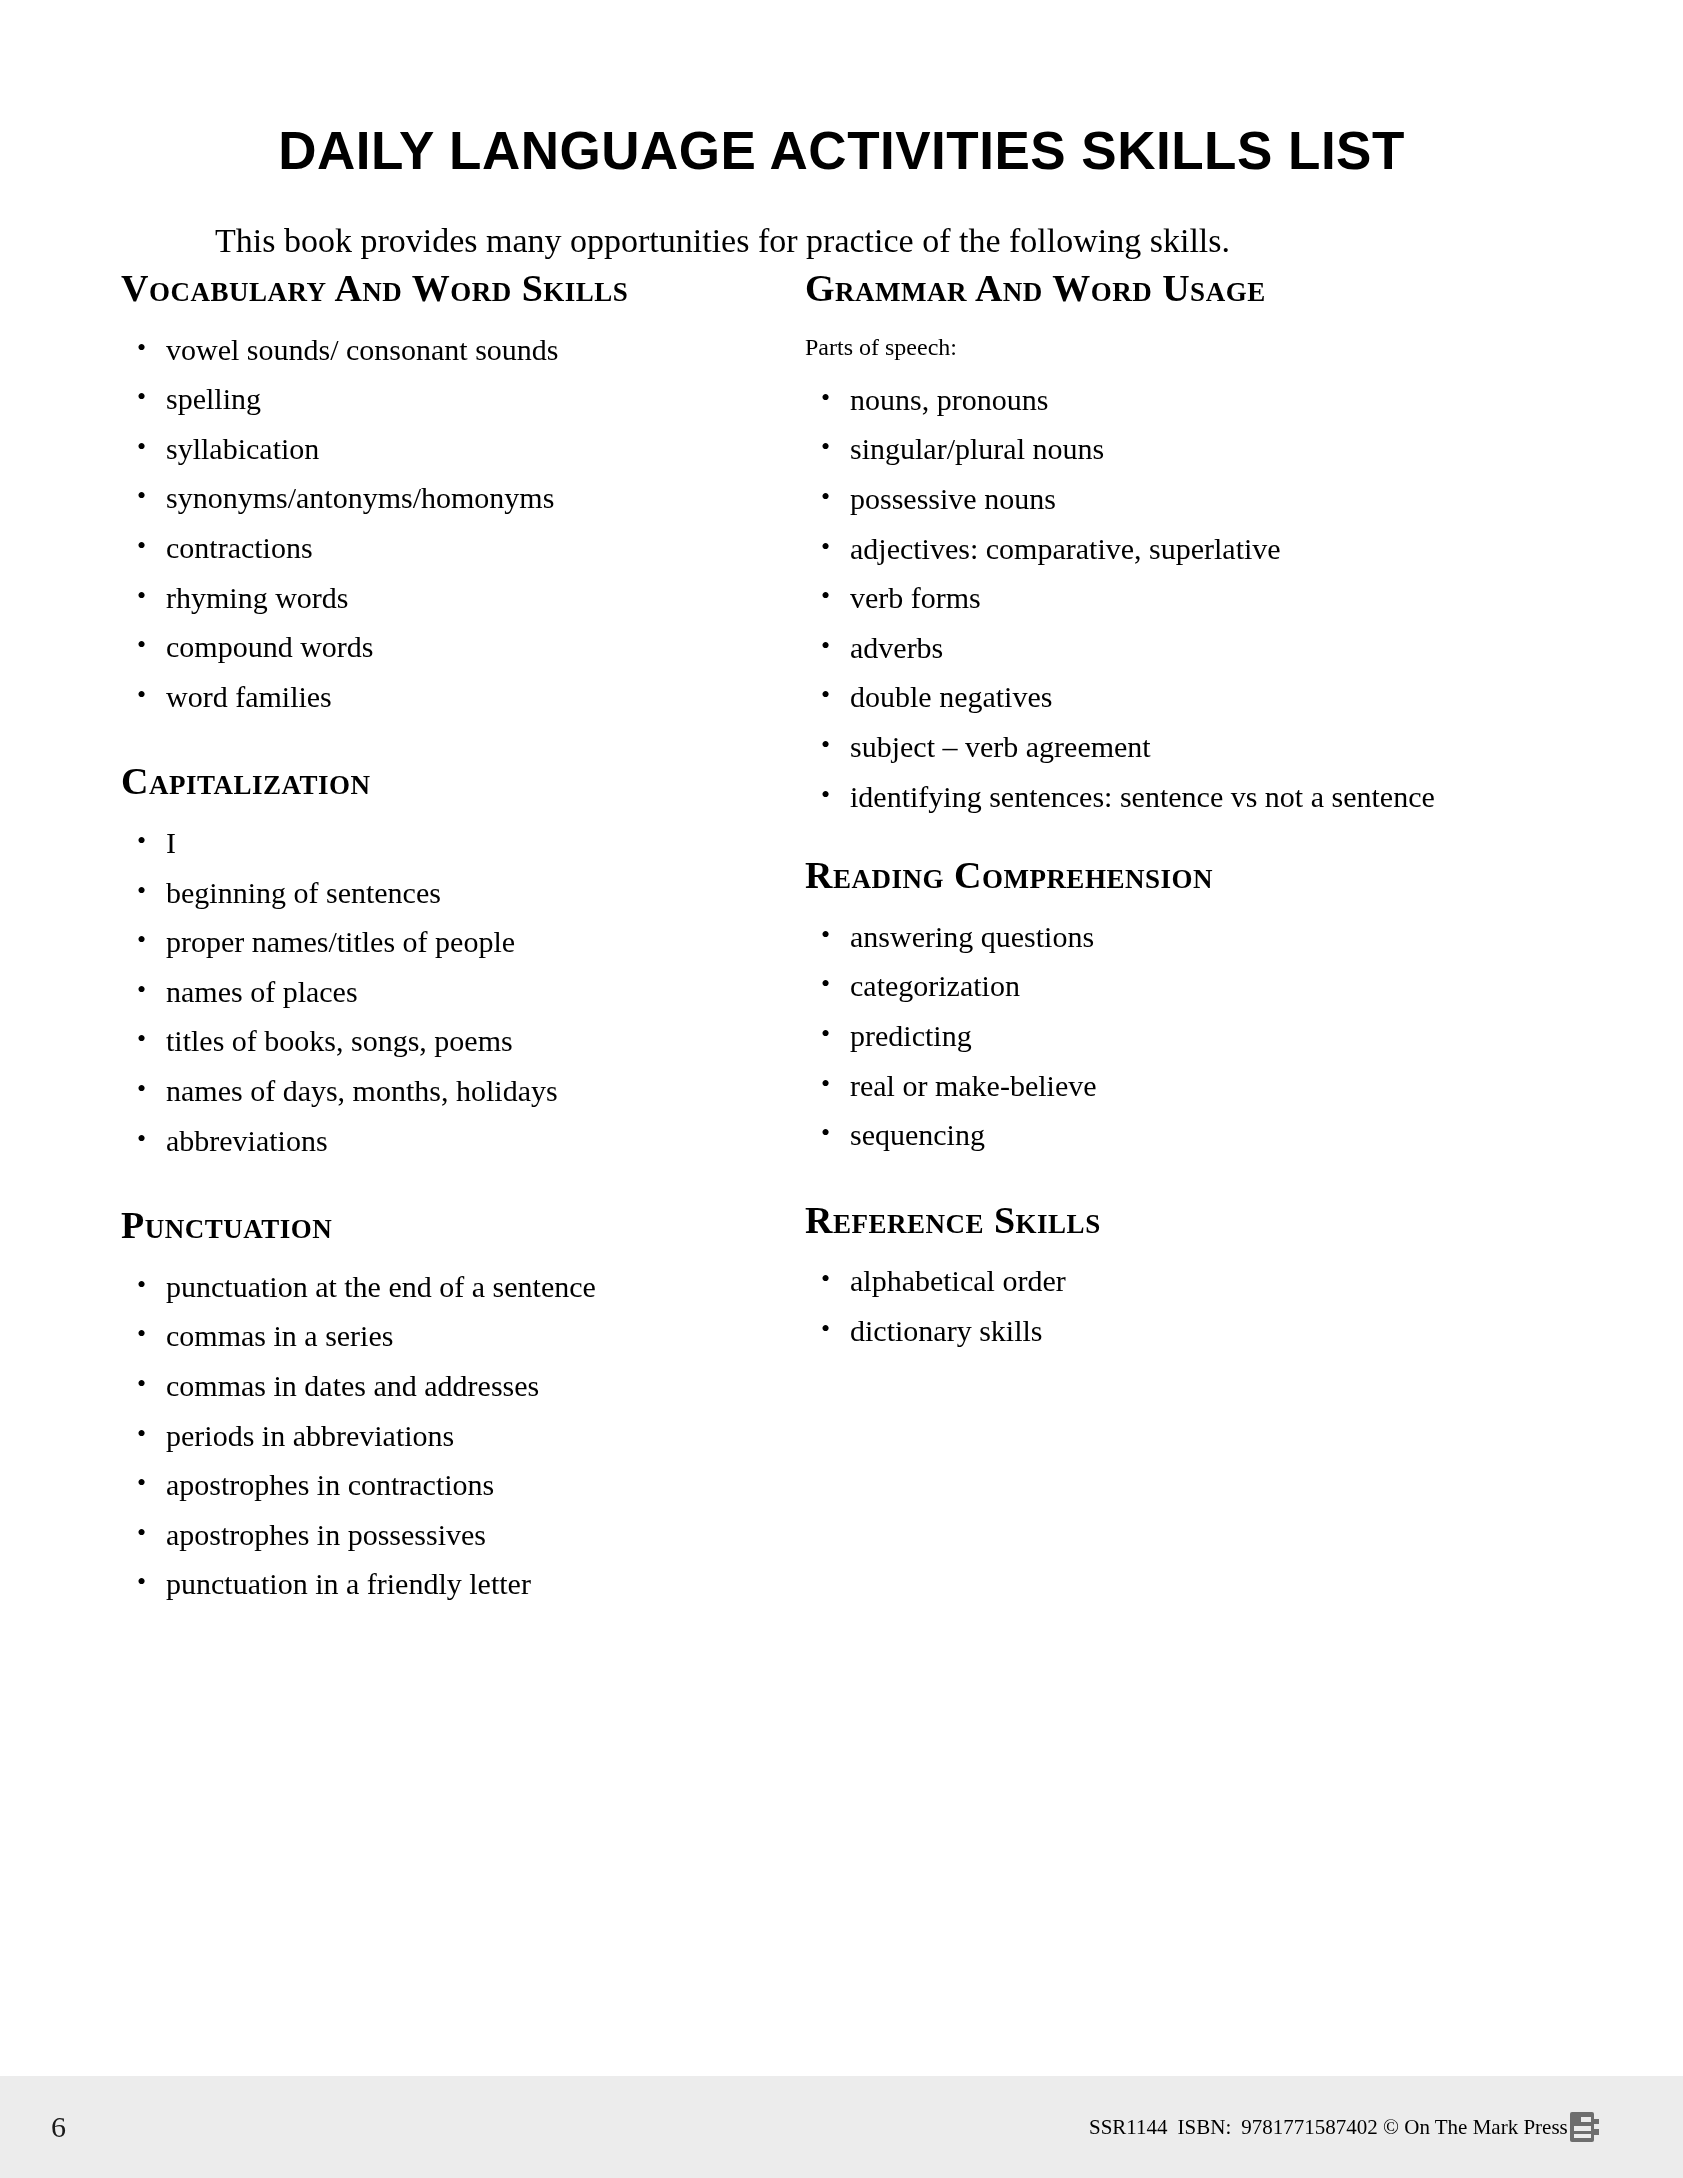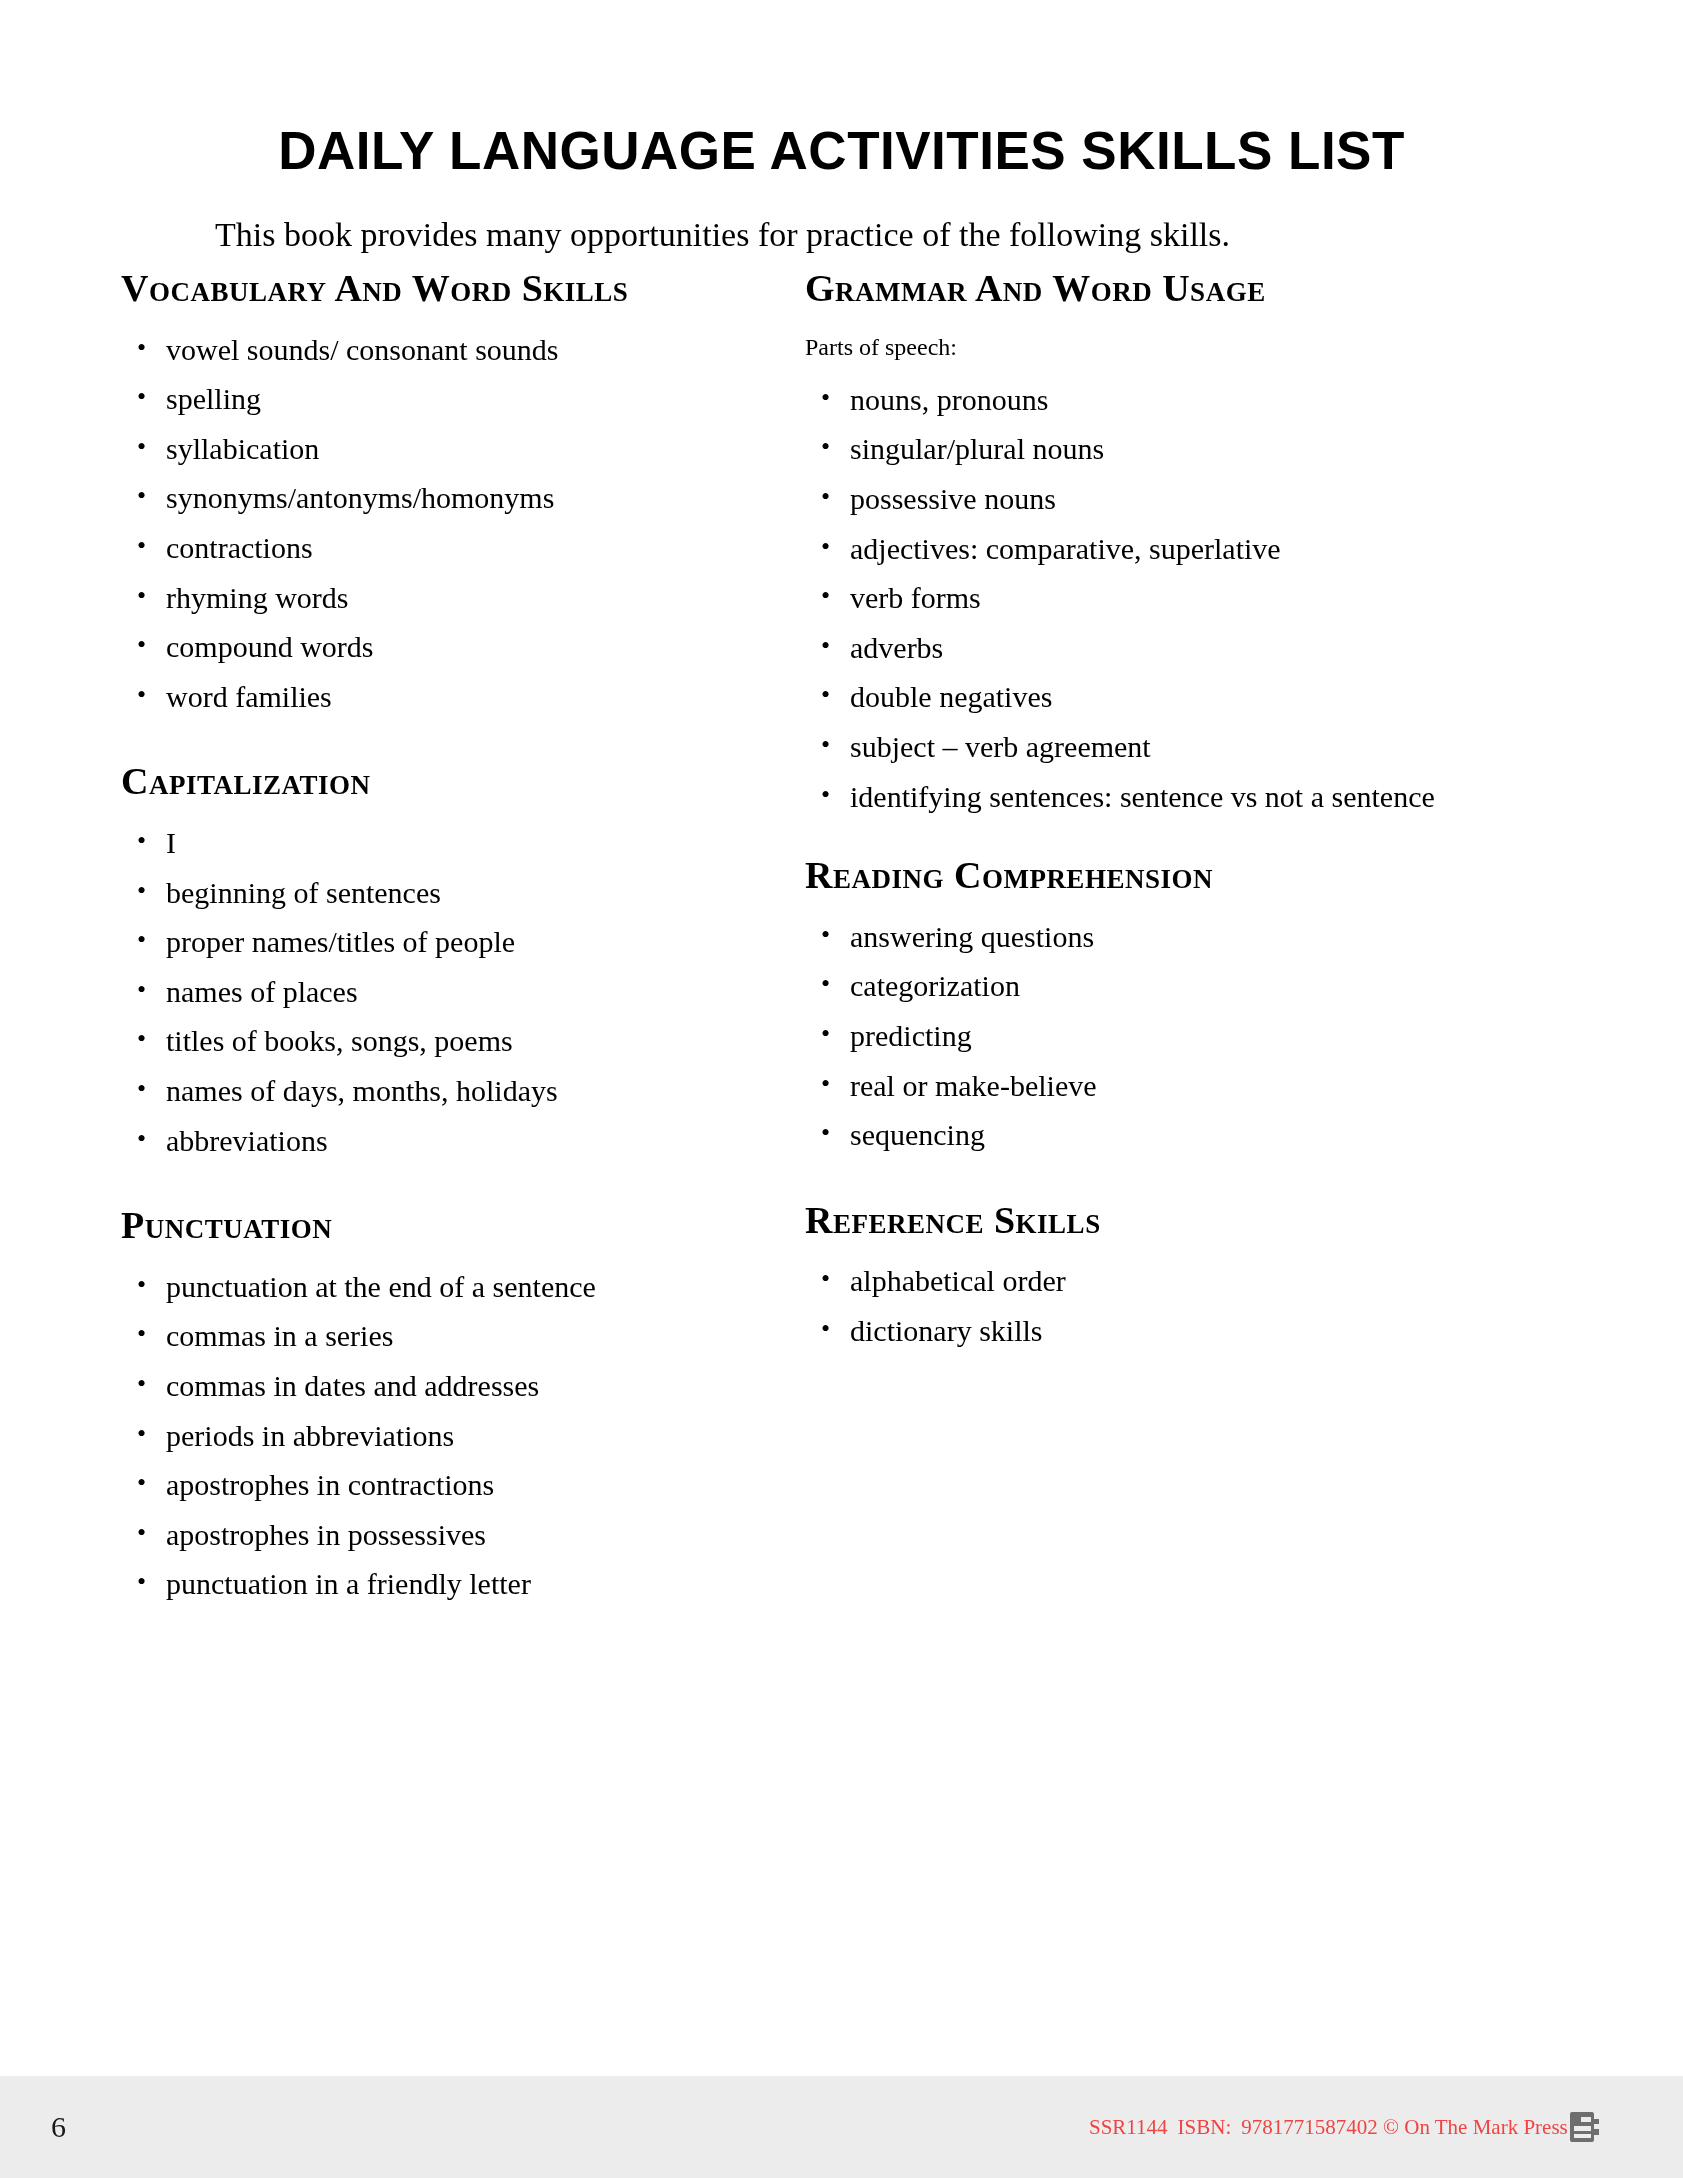--- a/index.html
+++ b/index.html
@@ -37,21 +37,21 @@
     font-weight: bold;
     font-size: 53px;
     letter-spacing: 0.5px;
     line-height: 1.05;
     white-space: nowrap;
   }
 
   .doc-subtitle {
     position: absolute;
     left: 0;
-    top: 182px;
+    top: 188px;
     width: 1445px;
     text-align: center;
     font-size: 34px;
     line-height: 1.1;
     white-space: nowrap;
   }
 
   
   .columns {
     position: absolute;
@@ -130,21 +130,21 @@
     color: #1a1a1a;
     line-height: 1;
   }
   .footer-credit {
     position: absolute;
     left: 1089px;
     top: 2117px;
     width: 455px;
     text-align: right;
     font-size: 21px;
-    color: #ef4444;
+    color: #000000;
     line-height: 1;
     white-space: nowrap;
   }
   .footer-credit .sep { display: inline-block; width: 10px; }
   .footer-logo {
     position: absolute;
     left: 1564px;
     top: 2108px;
     width: 40px;
     height: 40px;

